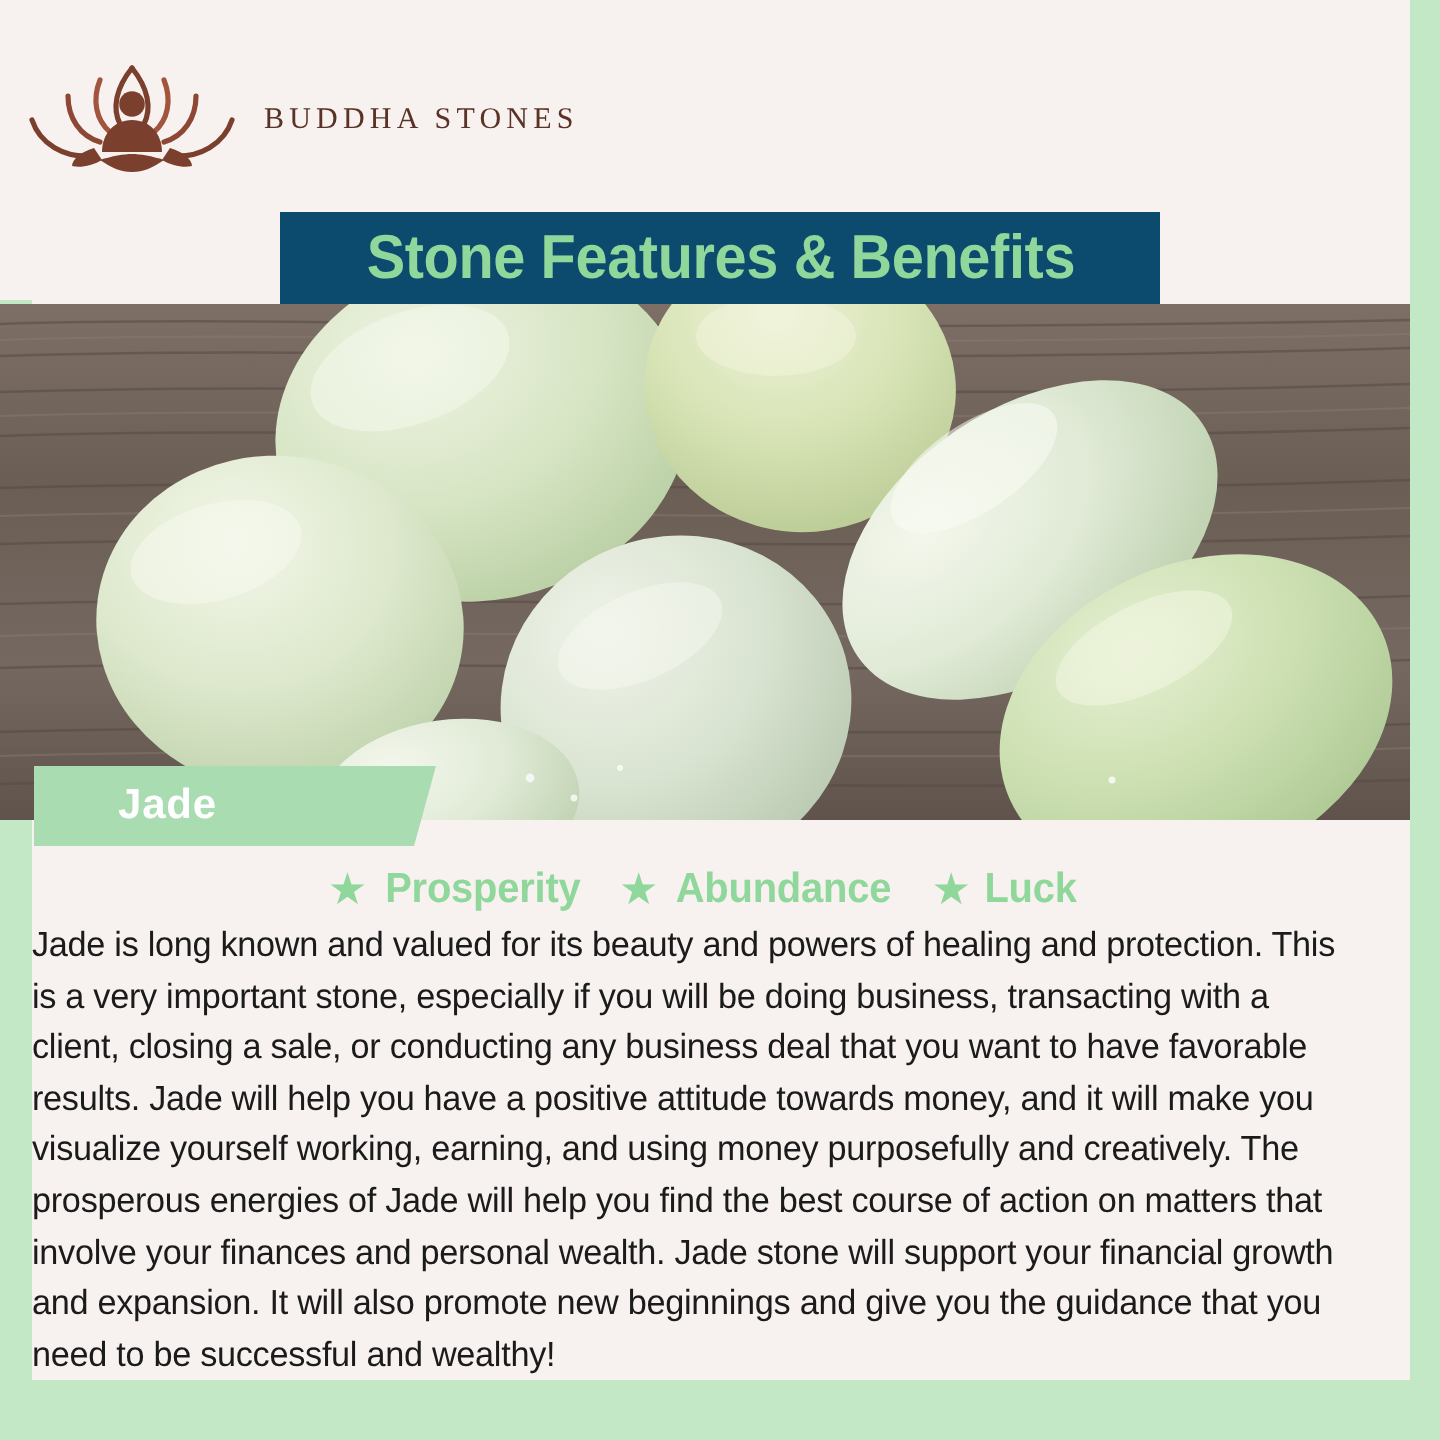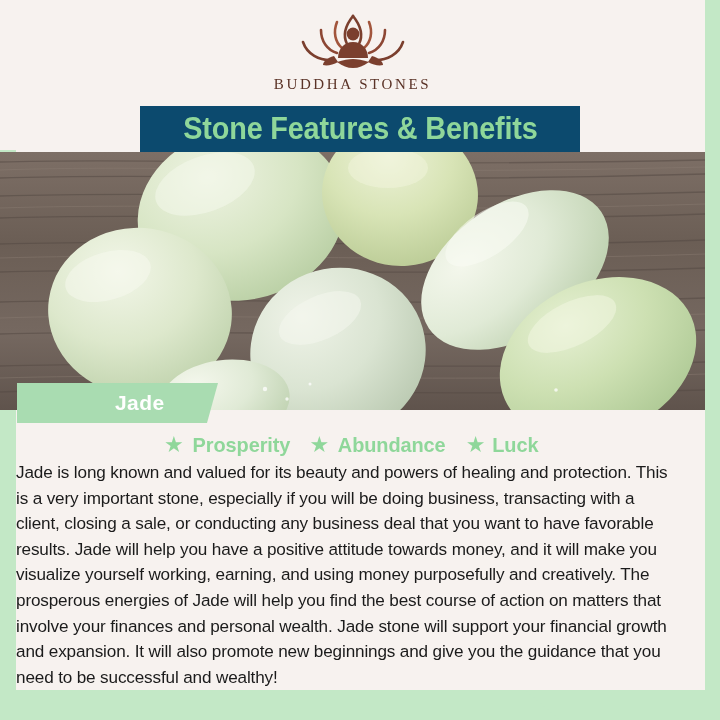--- a/index.html
+++ b/index.html
@@ -55,21 +55,21 @@
   }
 
   
   .brand {
     position: absolute;
     left: 0;
     top: 8px;
     width: 705px;
     height: 102px;
     display: flex;
-    flex-direction: column;
+    flex-direction: row;
     align-items: center;
     justify-content: flex-start;
   }
   .logo-mark {
     width: 132px;
     height: 66px;
     display: block;
   }
   .brand-name {
     margin-top: 2px;
@@ -124,21 +124,21 @@
     left: 17px;
     top: 383px;
     width: 201px;
     height: 40px;
     background: #a9dcb1;
     clip-path: polygon(0 0, 201px 0, 190px 40px, 0 40px);
     display: flex;
     align-items: center;
   }
   .stone-banner-label {
-    margin-left: 98px;
+    margin-left: 42px;
     color: #ffffff;
     font-size: 21px;
     font-weight: 700;
     letter-spacing: 0.4px;
     text-align: right;
   }
 
   
   .benefits {
     position: absolute;

